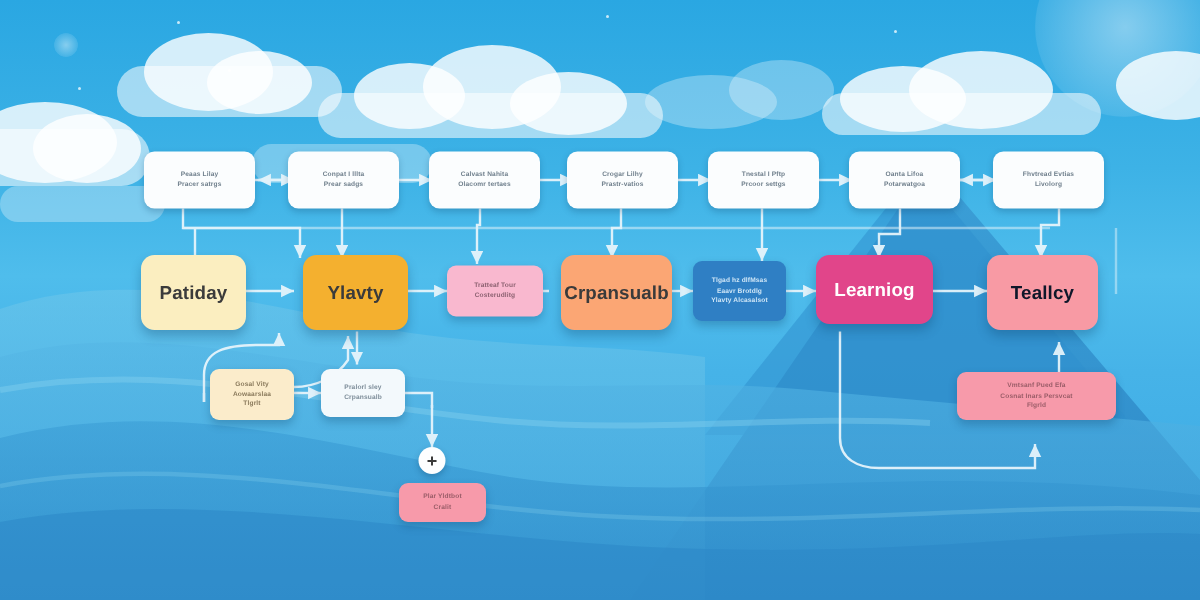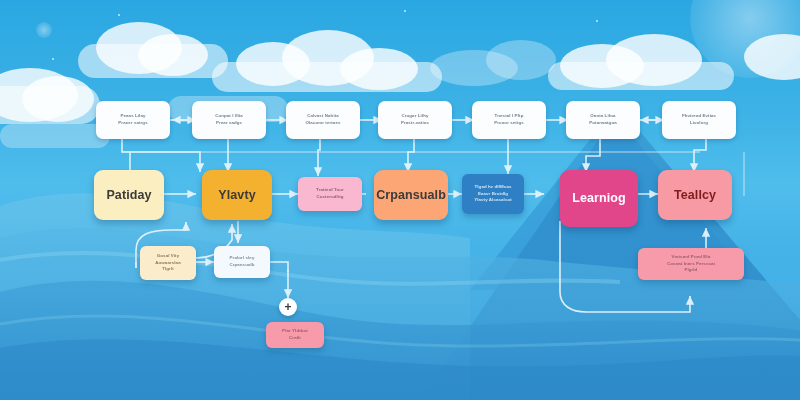--- a/index.html
+++ b/index.html
@@ -61,21 +61,21 @@
   
   .n-main{
     font-size:12.5px;font-weight:700;
     border-radius:9px;
     box-shadow:0 4px 7px rgba(10,60,100,.30);
   }
   .n-cream{background:#fbeec0;color:#3b3b3b;}
   .n-orange{background:#f4b02f;color:#3b3b3b;}
   .n-peach{background:#fba674;color:#3b3b3b;}
   .n-magenta{background:#e1458a;color:#ffffff;}
-  .n-salmon{background:#f89aa4;color:#7f1d1d;}
+  .n-salmon{background:#f89aa4;color:#0f172a;}
 
   
   .n-pink-sm{
     background:#f9b8cf;color:#8d6272;
     font-size:4.4px;font-weight:600;border-radius:6px;
   }
   .n-pink-sm .l{line-height:1.5;}
   .n-blue-sm{
     background:#2f7fc4;color:#cfe6f7;
     font-size:4.4px;font-weight:600;border-radius:6px;
@@ -308,21 +308,21 @@
     </div>
 
     <div class="node n-blue-sm" style="left:462px;top:174px;width:62px;height:40px;">
       <span class="lines">
         <span class="l">Tlgad hz dlfMsas</span>
         <span class="l">Eaavr Brotdlg</span>
         <span class="l">Ylavty Alcasalsot</span>
       </span>
     </div>
 
-    <div class="node n-main n-magenta" style="left:560px;top:170px;width:78px;height:57px;">
+    <div class="node n-main n-magenta" style="left:544px;top:170px;width:78px;height:46px;">
       <span class="l">Learniog</span>
     </div>
 
     <div class="node n-main n-salmon" style="left:658px;top:170px;width:74px;height:50px;">
       <span class="l">Teallcy</span>
     </div>
 
     <div class="node n-cream-sm" style="left:140px;top:246px;width:56px;height:34px;">
       <span class="lines">
         <span class="l">Gosal Vity</span>

